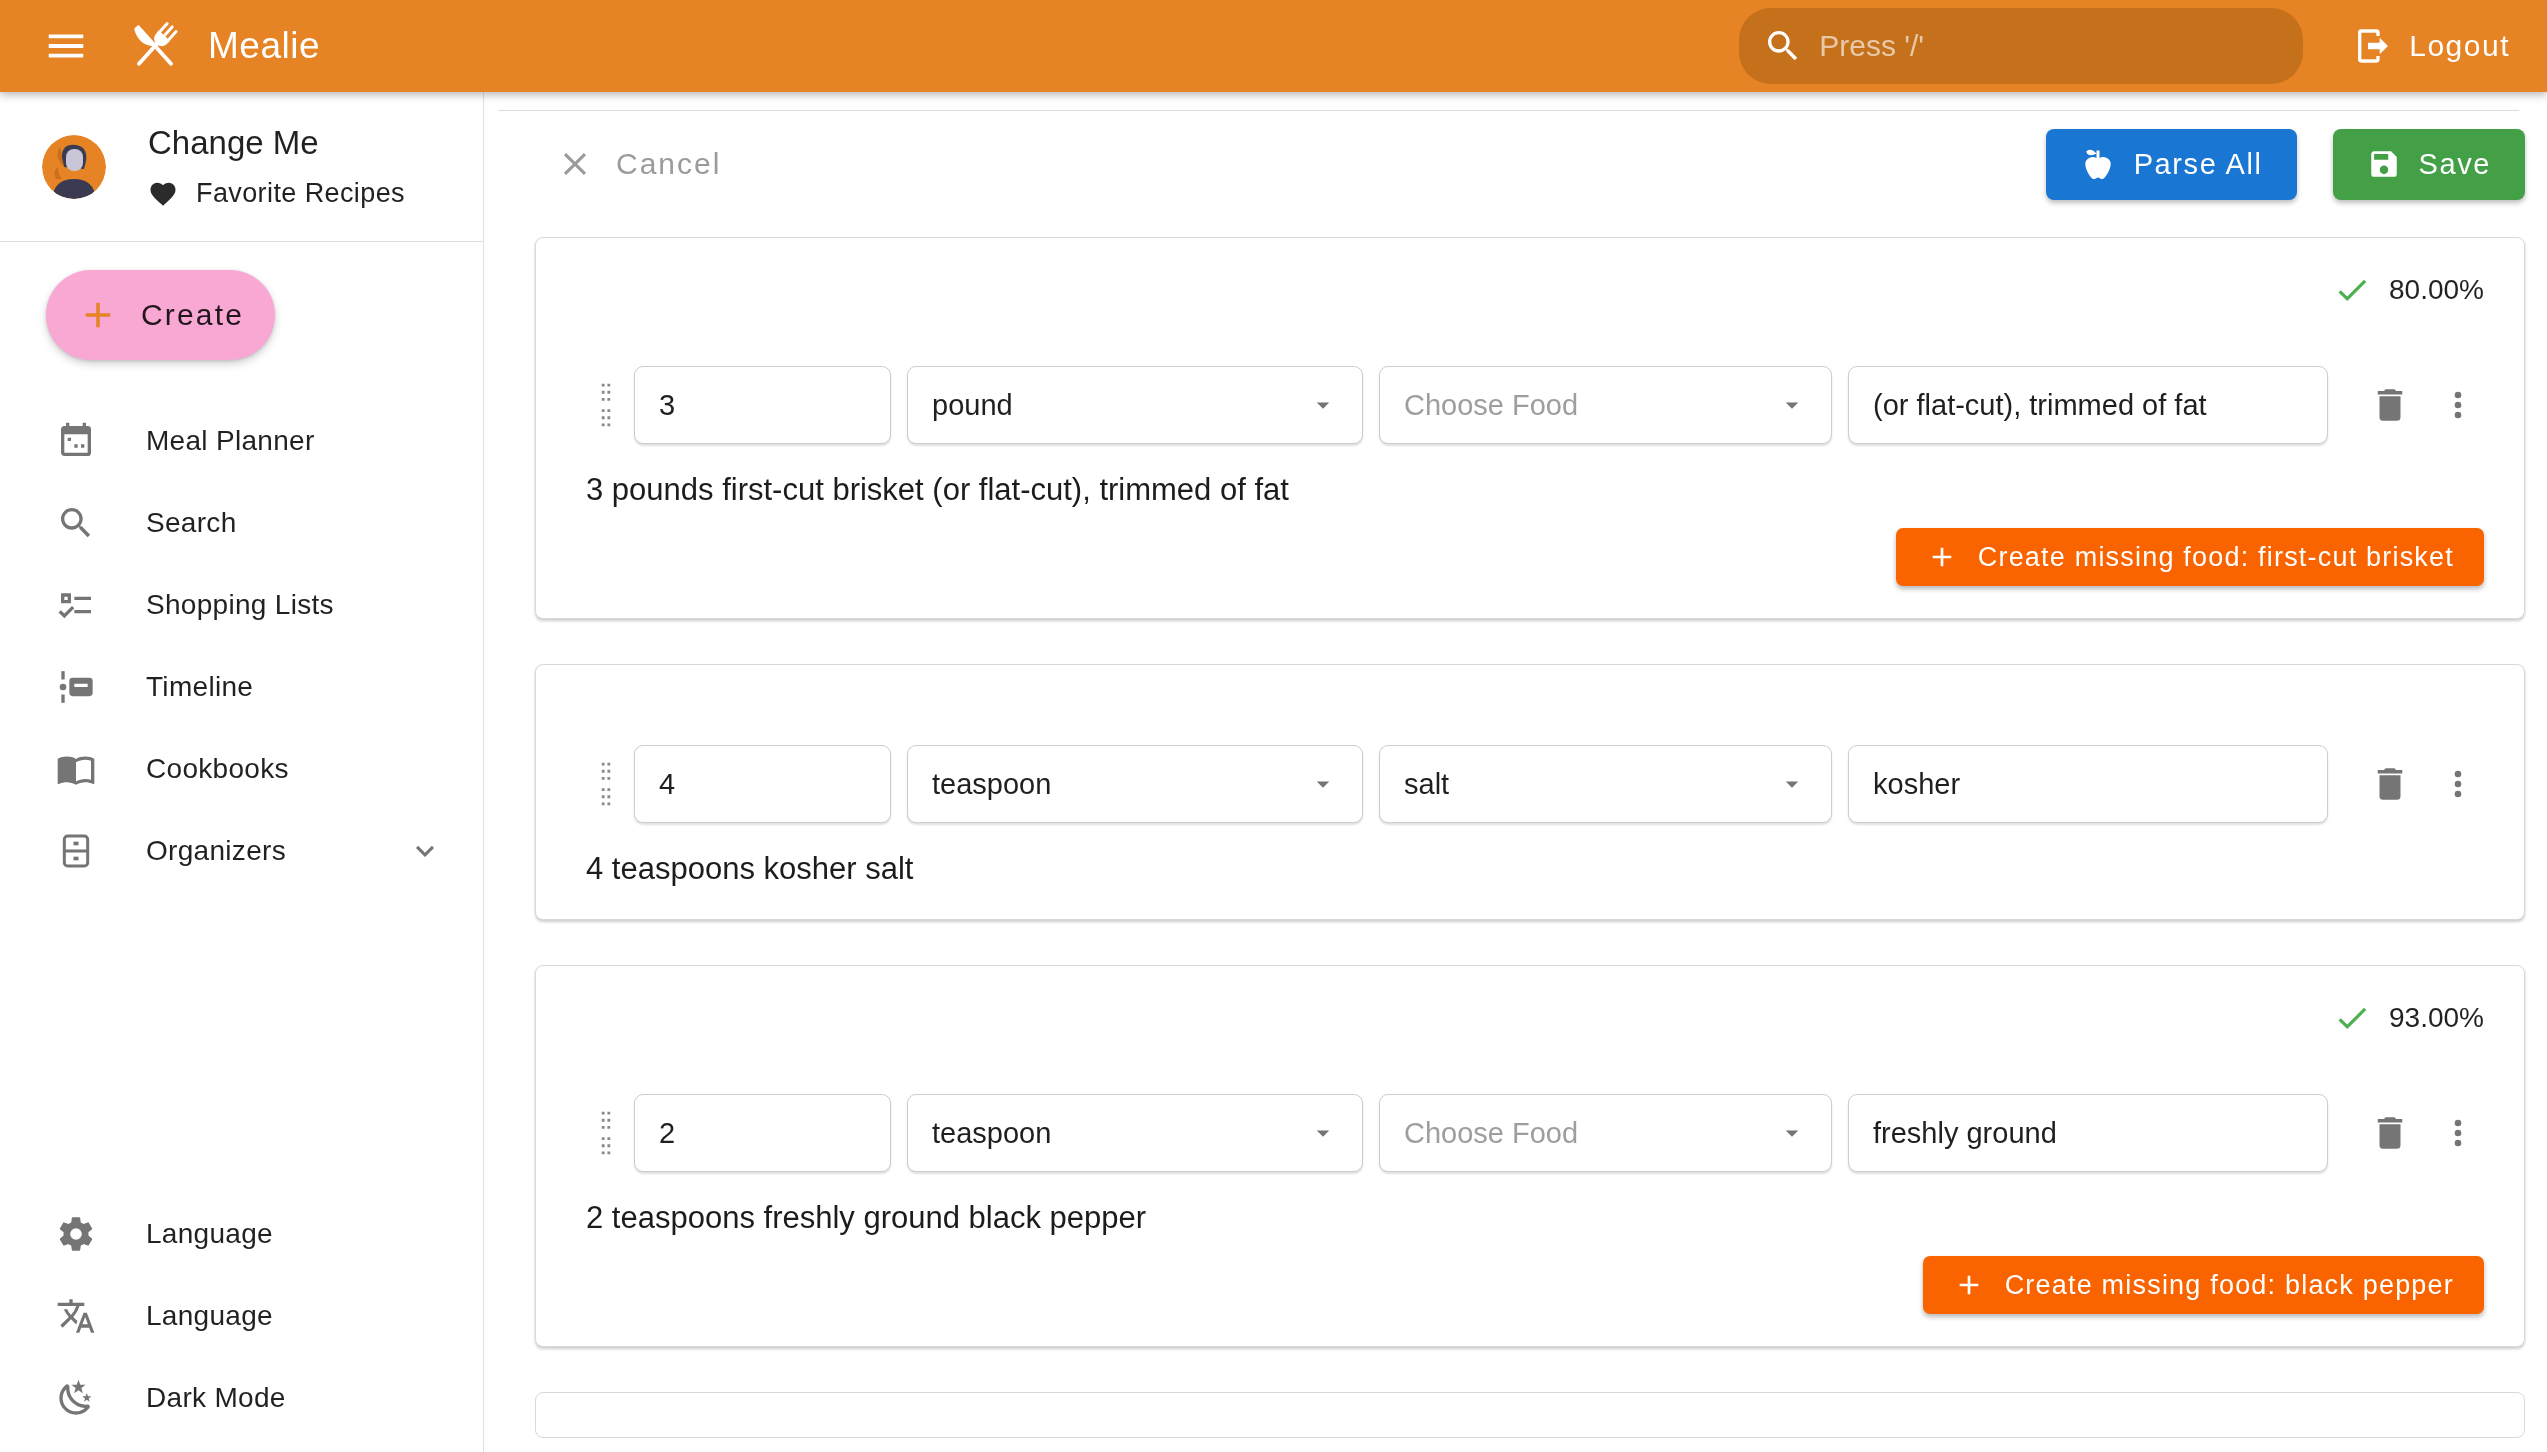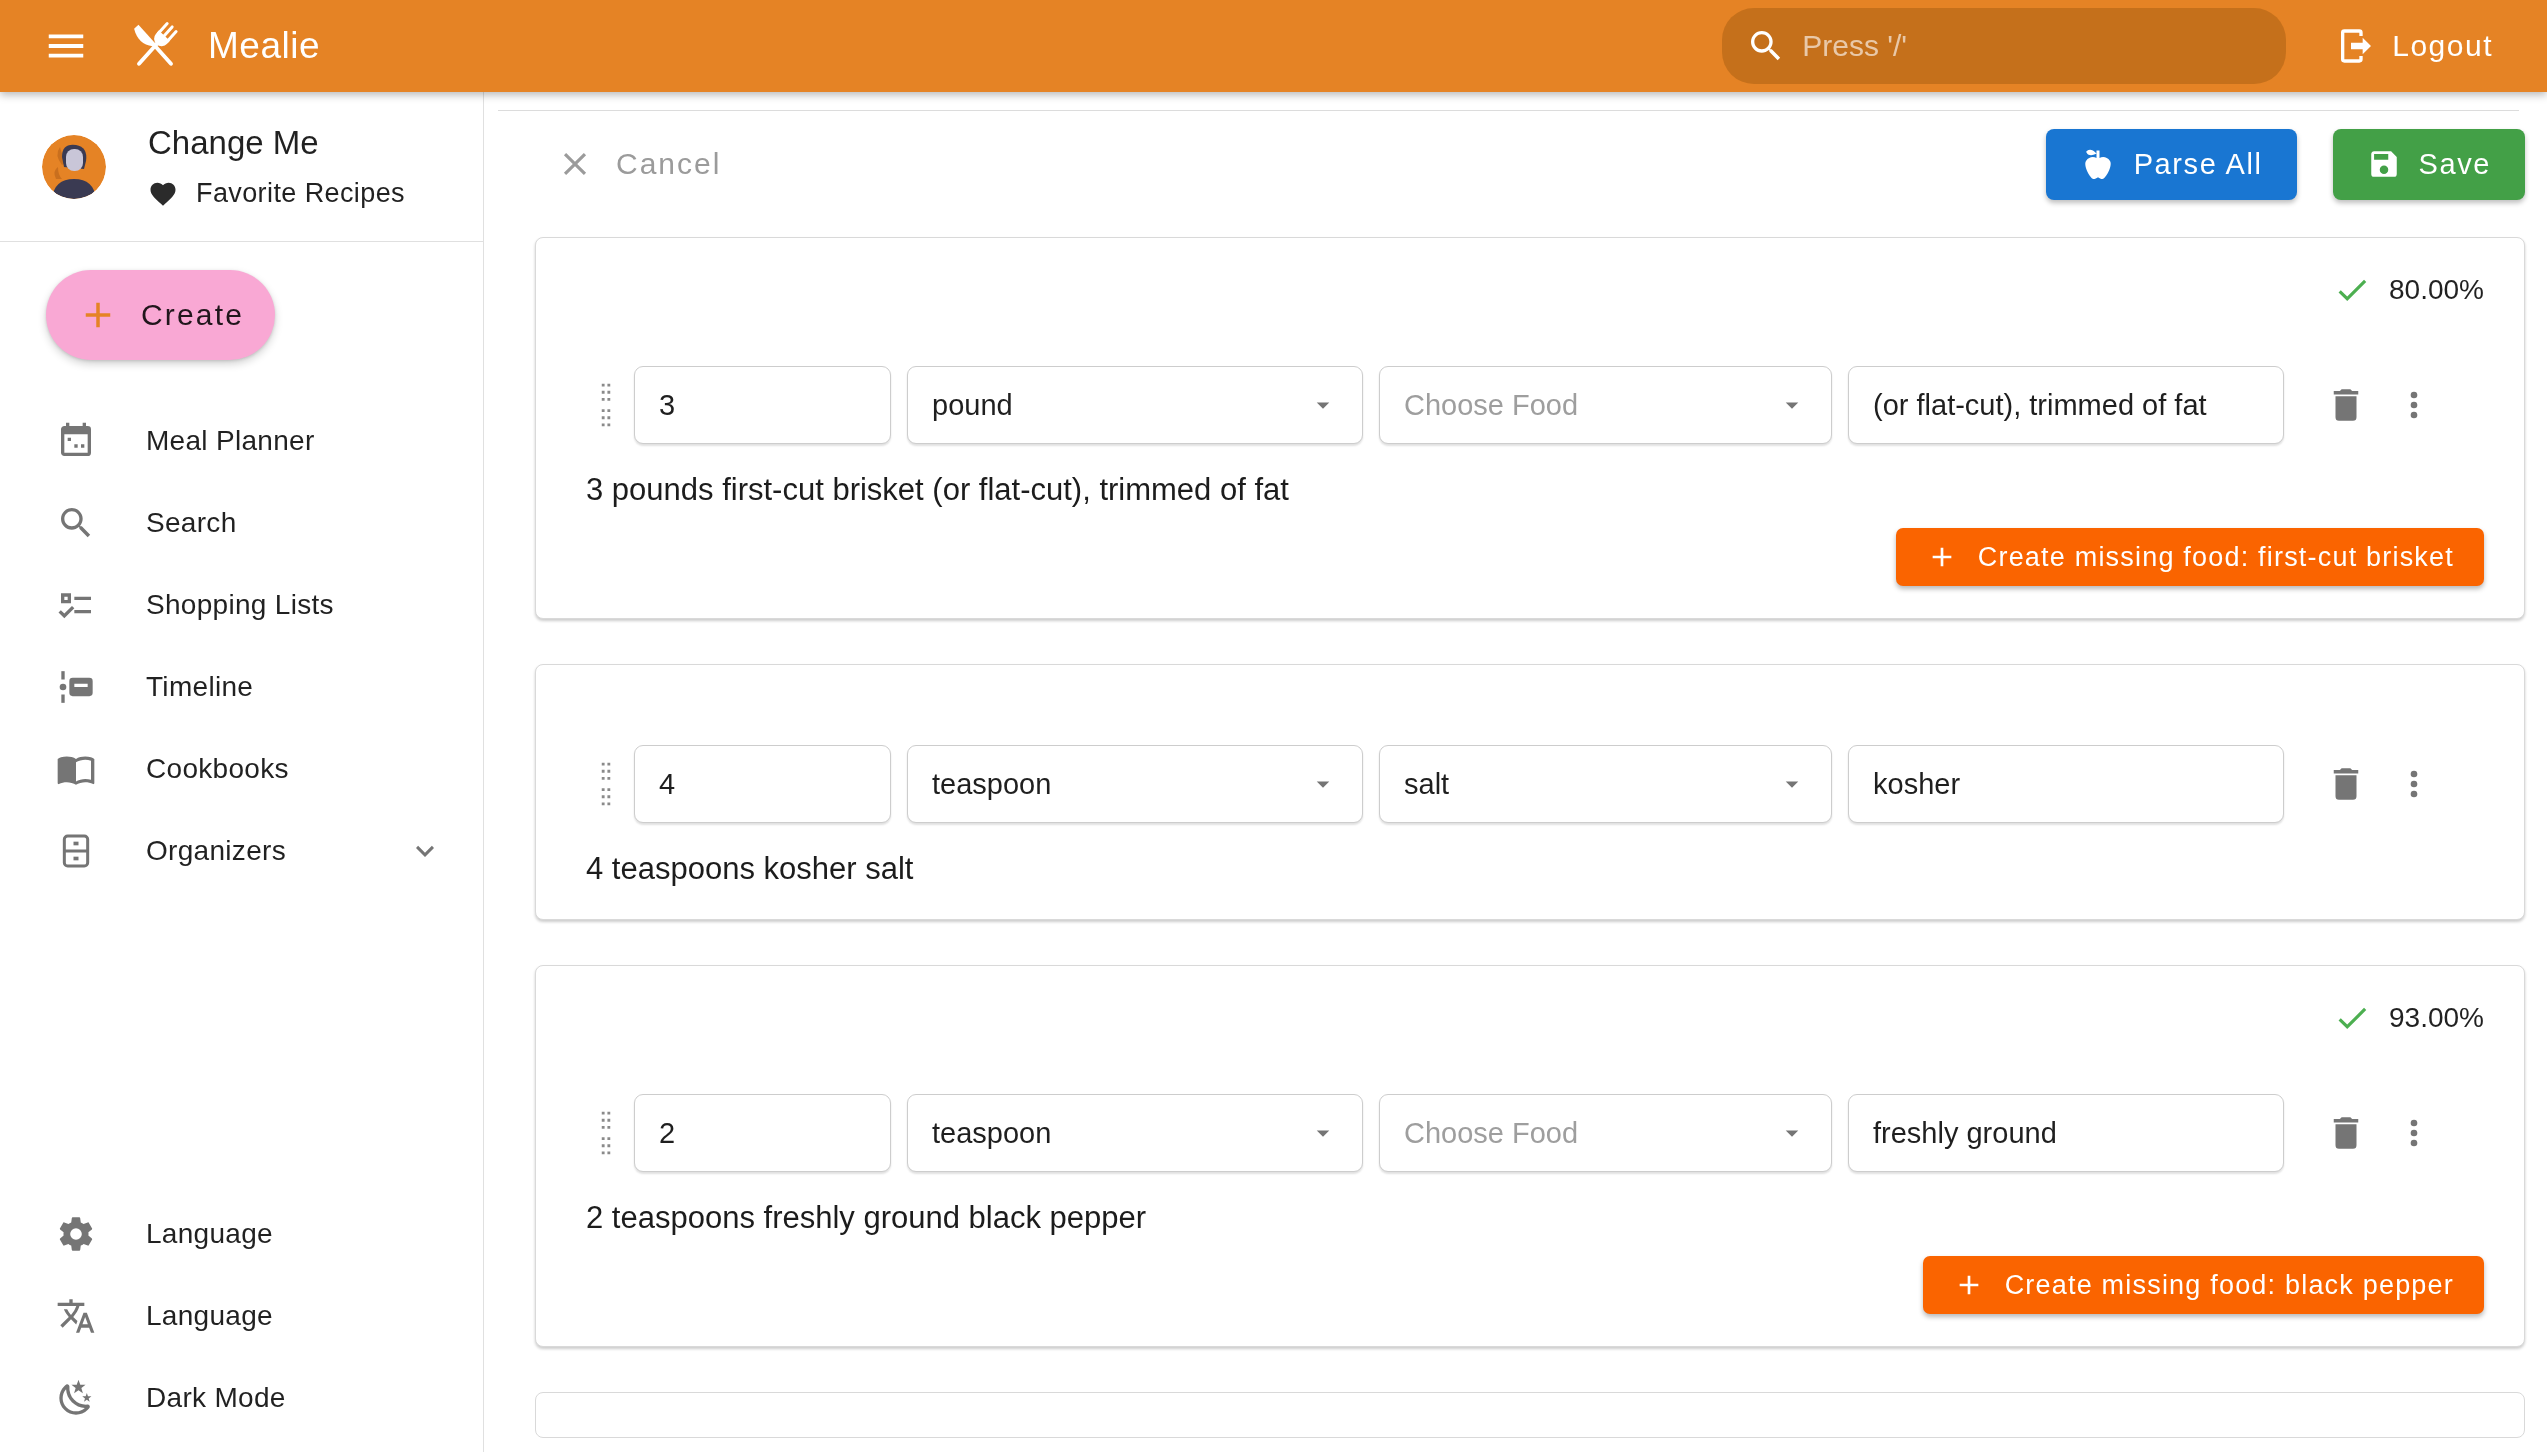--- a/index.html
+++ b/index.html
@@ -2,21 +2,21 @@
 <html><head>
 <meta charset="utf-8">
 <style>
   * { margin:0; padding:0; box-sizing:border-box; }
   html,body { width:2547px; height:1453px; overflow:hidden; }
   body { font-family:"Liberation Sans", sans-serif; background:#fff; color:rgba(0,0,0,.87); }
   .screen { position:relative; width:2547px; height:1453px; }
 
   
   .appbar { position:absolute; top:0; left:0; right:0; height:92px; background:#E58325;
-            display:flex; align-items:center; padding:0 44px 0 34px;
+            display:flex; align-items:center; padding:0 27px 0 34px;
             box-shadow:0 3px 8px rgba(0,0,0,.28); z-index:30; }
   .menu-btn { width:64px; height:64px; border:none; background:transparent; display:flex;
               align-items:center; justify-content:center; cursor:pointer; }
   .logo { width:62px; height:62px; margin-left:26px; display:flex; align-items:center; justify-content:center; }
   .app-title { color:#fff; font-size:37px; font-weight:500; margin-left:22px; letter-spacing:0.5px; }
   .appbar-spacer { flex:1; }
   .search-pill { width:564px; height:76px; border-radius:32px; background:#C5701B;
                  display:flex; align-items:center; padding:0 24px; }
   .search-pill svg { flex:none; }
   .search-pill input { flex:1; border:none; outline:none; background:transparent; color:#fff;
@@ -76,21 +76,21 @@
   .drag-handle { width:40px; height:60px; display:flex; align-items:center; justify-content:center;
                  cursor:grab; flex:none; margin-right:8px; }
   .field { height:78px; background:#fff; border:1px solid #CDCDCD; border-radius:9px;
            box-shadow:0 2px 2px rgba(0,0,0,.12); display:flex; align-items:center;
            padding:0 24px; margin-right:16px; }
   .field input { border:none; outline:none; width:100%; font-size:29px; color:#1f1f1f;
                  background:transparent; font-family:inherit; }
   .f-qty  { width:257px; }
   .f-unit { width:456px; justify-content:space-between; cursor:pointer; }
   .f-food { width:453px; justify-content:space-between; cursor:pointer; }
-  .f-note { width:436px; }
+  .f-note { width:480px; }
   .select-value { font-size:29px; color:#1f1f1f; }
   .select-value.placeholder { color:#9E9E9E; }
   .row-actions { display:flex; align-items:center; gap:20px; margin-left:22px; }
   .icon-btn { width:48px; height:48px; border:none; background:transparent; display:flex;
               align-items:center; justify-content:center; cursor:pointer; }
   .summary { margin-top:28px; font-size:31px; color:#1c1c1c; }
   .missing-row { display:flex; justify-content:flex-end; margin-top:20px; }
   .missing-btn { display:flex; align-items:center; gap:20px; height:58px; padding:0 30px;
                  border:none; border-radius:7px; background:#FA6400; color:#fff;
                  font-size:27px; font-weight:500; letter-spacing:1.2px; cursor:pointer;

